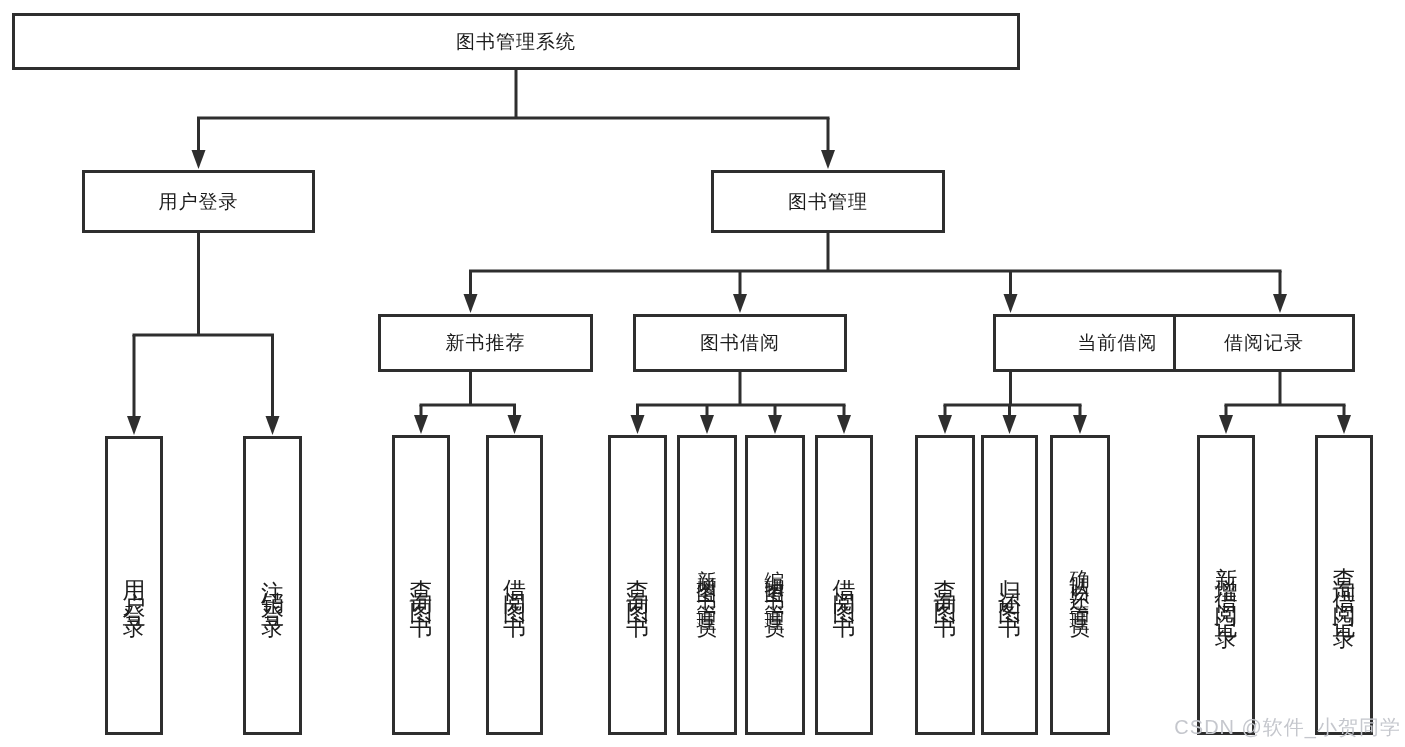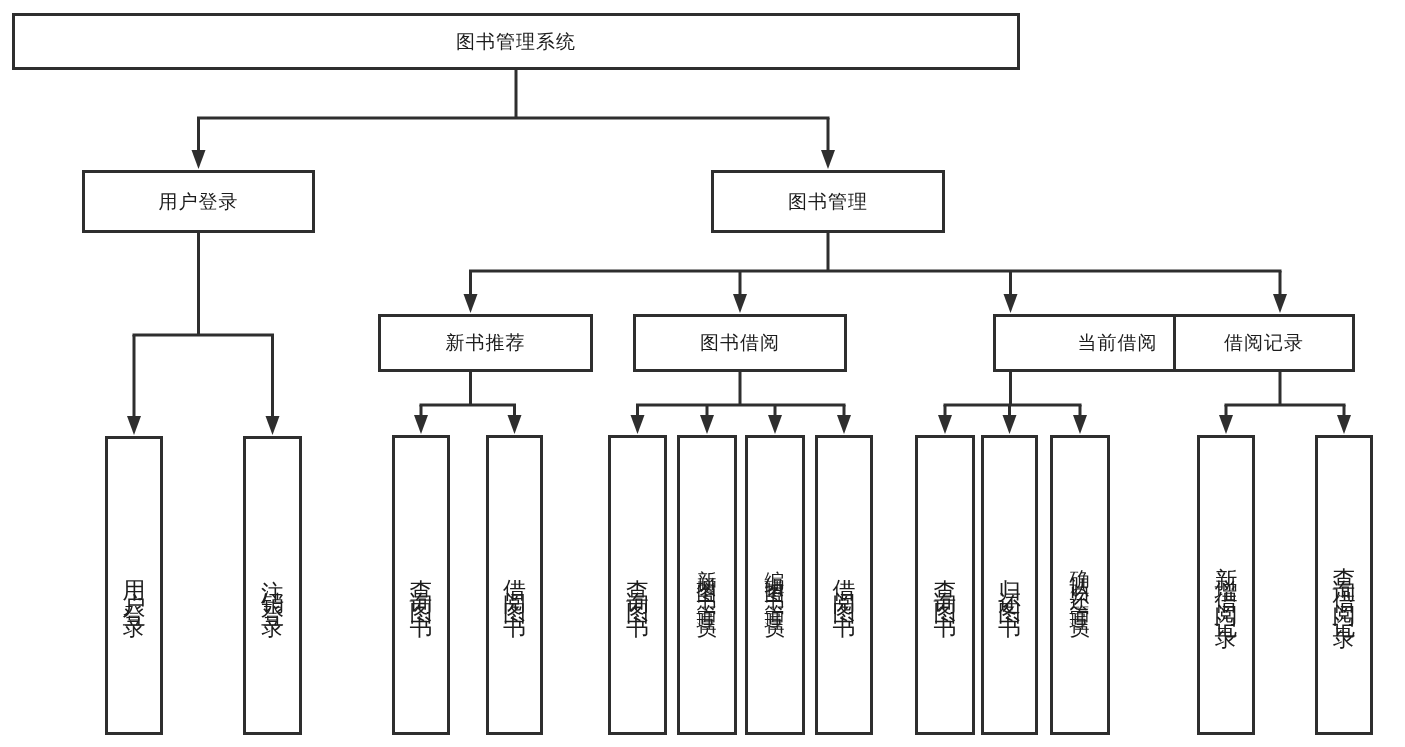--- a/index.html
+++ b/index.html
@@ -174,13 +174,14 @@
       <div class="node vert long" style="left: 1050px; top: 435px; width: 60px; height: 300px;">
         <span class="node-label">确认归还（管理员）</span>
       </div>
       <div class="node vert" style="left: 1197px; top: 435px; width: 58px; height: 300px;">
         <span class="node-label">新增借阅记录</span>
       </div>
       <div class="node vert" style="left: 1315px; top: 435px; width: 58px; height: 300px;">
         <span class="node-label">查询借阅记录</span>
       </div>
     </div>
+  <div id="watermark" style="color: rgb(197, 199, 205);">CSDN @软件_小贺同学</div>
 </div>
 
 </body></html>

